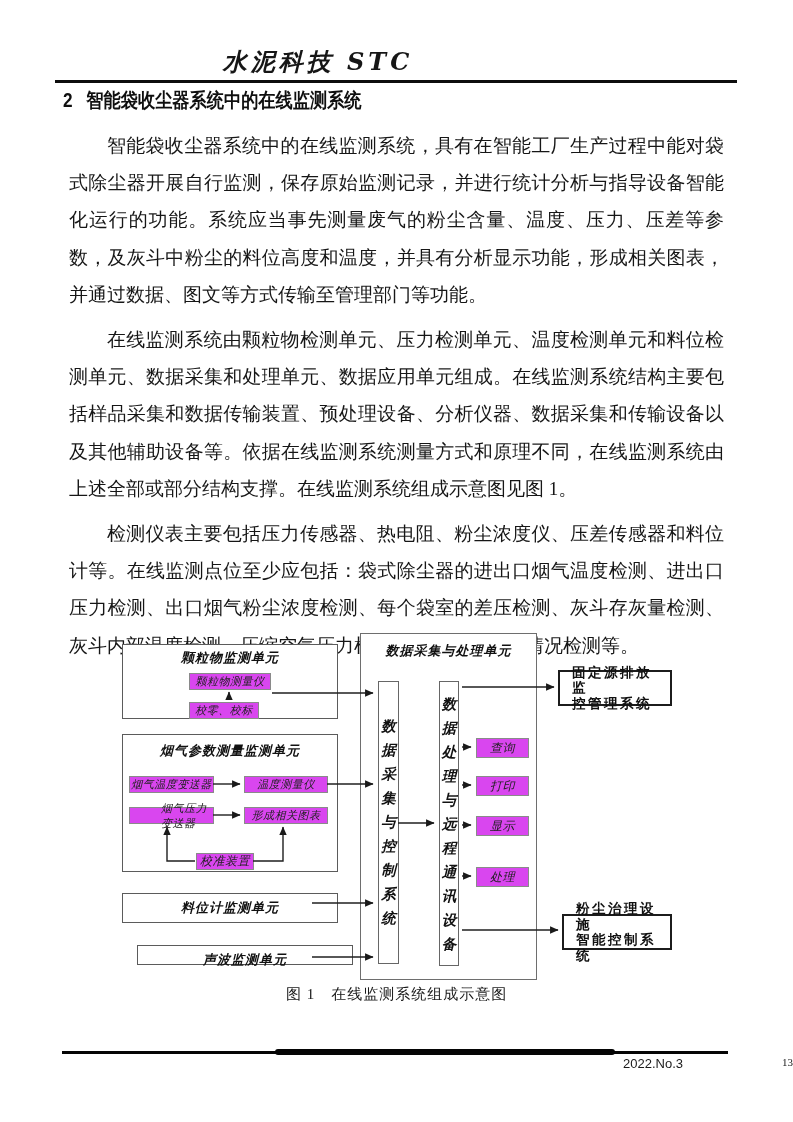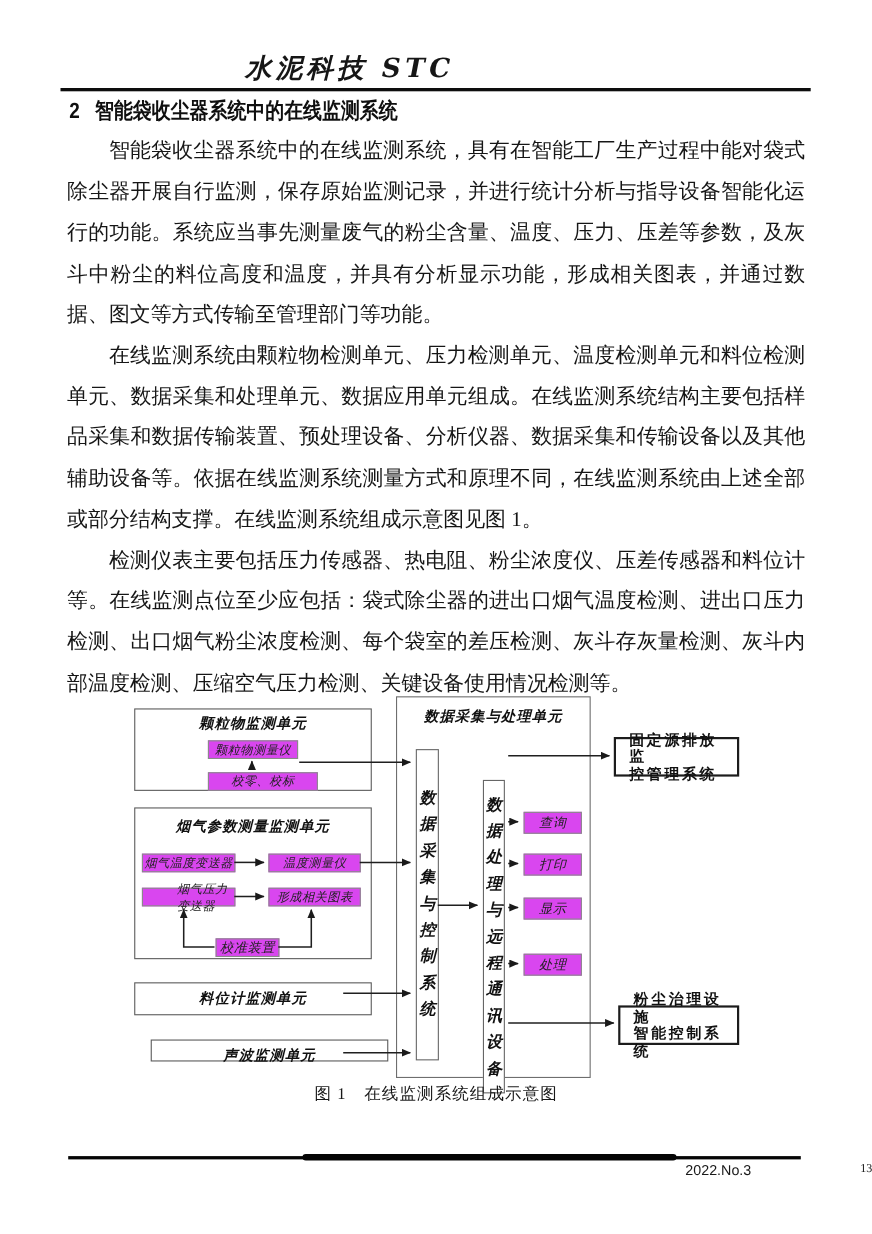--- a/index.html
+++ b/index.html
@@ -25,21 +25,21 @@
     transform:scaleX(0.86);transform-origin:left center;white-space:nowrap;
   }
   .section-number{margin-right:16px;}
 
   
   .body-text{
     left:61px;top:119px;width:671px;
     font-size:19px;line-height:37.2px;color:#161616;
     text-align:justify;text-justify:inter-character;
   }
-  .body-text p{margin:0;text-indent:2em;}
+  .body-text p{margin:8px;text-indent:2em;}
 
   
   .figure{left:0;top:0;width:793px;height:1122px;pointer-events:none;
     font-family:"Liberation Sans","DejaVu Sans",sans-serif;color:#111;}
   .dbox{position:absolute;background:#fff;box-sizing:border-box;}
   .unit{border:1px solid #5b5b5b;font-style:italic;}
   .unit-title{width:100%;text-align:center;font-weight:bold;font-size:13px;letter-spacing:1px;}
   .small-box{
     position:absolute;border:1px solid #8a8a8a;box-sizing:border-box;
     display:flex;align-items:center;justify-content:center;
@@ -90,21 +90,21 @@
     <p>智能袋收尘器系统中的在线监测系统，具有在智能工厂生产过程中能对袋式除尘器开展自行监测，保存原始监测记录，并进行统计分析与指导设备智能化运行的功能。系统应当事先测量废气的粉尘含量、温度、压力、压差等参数，及灰斗中粉尘的料位高度和温度，并具有分析显示功能，形成相关图表，并通过数据、图文等方式传输至管理部门等功能。</p>
     <p>在线监测系统由颗粒物检测单元、压力检测单元、温度检测单元和料位检测单元、数据采集和处理单元、数据应用单元组成。在线监测系统结构主要包括样品采集和数据传输装置、预处理设备、分析仪器、数据采集和传输设备以及其他辅助设备等。依据在线监测系统测量方式和原理不同，在线监测系统由上述全部或部分结构支撑。在线监测系统组成示意图见图 1。</p>
     <p>检测仪表主要包括压力传感器、热电阻、粉尘浓度仪、压差传感器和料位计等。在线监测点位至少应包括：袋式除尘器的进出口烟气温度检测、进出口压力检测、出口烟气粉尘浓度检测、每个袋室的差压检测、灰斗存灰量检测、灰斗内部温度检测、压缩空气压力检测、关键设备使用情况检测等。</p>
   </div>
 
   <div class="abs figure">
 
     <div class="dbox unit" style="left:122px;top:644px;width:216px;height:75px;">
       <div class="unit-title" style="padding-top:4px;">颗粒物监测单元</div>
       <div class="small-box" style="left:66px;top:28px;width:82px;height:17px;">颗粒物测量仪</div>
-      <div class="small-box" style="left:66px;top:57px;width:100px;height:17px;">校零、校标</div>
+      <div class="small-box" style="left:66px;top:57px;width:70px;height:17px;">校零、校标</div>
     </div>
 
     <div class="dbox unit" style="left:122px;top:734px;width:216px;height:138px;">
       <div class="unit-title" style="padding-top:7px;">烟气参数测量监测单元</div>
       <div class="small-box" style="left:6px;top:41px;width:85px;height:17px;">烟气温度变送器</div>
       <div class="small-box" style="left:121px;top:41px;width:84px;height:17px;">温度测量仪</div>
       <div class="small-box" style="left:6px;top:72px;width:85px;height:17px;padding-left:31px;">烟气压力变送器</div>
       <div class="small-box" style="left:121px;top:72px;width:84px;height:17px;">形成相关图表</div>
       <div class="small-box" style="left:73px;top:118px;width:58px;height:17px;font-size:12px;">校准装置</div>
     </div>
@@ -113,21 +113,21 @@
       <div class="unit-title" style="line-height:28px;">料位计监测单元</div>
     </div>
 
     <div class="dbox unit" style="left:122px;top:945px;width:216px;height:20px;margin-left:15px;">
       <div class="unit-title" style="line-height:28px;">声波监测单元</div>
     </div>
 
     <div class="dbox unit" style="left:360px;top:633px;width:177px;height:347px;border-color:#6e6e6e;">
       <div class="unit-title" style="padding-top:8px;">数据采集与处理单元</div>
       <div class="dbox vbar" style="left:17px;top:47px;width:21px;height:283px;padding-top:32px;">数据采集与控制系统</div>
-      <div class="dbox vbar" style="left:78px;top:47px;width:20px;height:285px;padding-top:10px;margin-top:28px;">数据处理与远程通讯设备</div>
+      <div class="dbox vbar" style="left:78px;top:47px;width:20px;height:285px;padding-top:10px;">数据处理与远程通讯设备</div>
       <div class="small-box" style="left:115px;top:104px;width:53px;height:20px;font-size:12px;">查询</div>
       <div class="small-box" style="left:115px;top:142px;width:53px;height:20px;font-size:12px;">打印</div>
       <div class="small-box" style="left:115px;top:182px;width:53px;height:20px;font-size:12px;">显示</div>
       <div class="small-box" style="left:115px;top:233px;width:53px;height:20px;font-size:12px;">处理</div>
     </div>
 
     <div class="dbox ext-box" style="left:558px;top:670px;width:114px;height:36px;">
       <div>固定源排放监</div>
       <div>控管理系统</div>
     </div>

